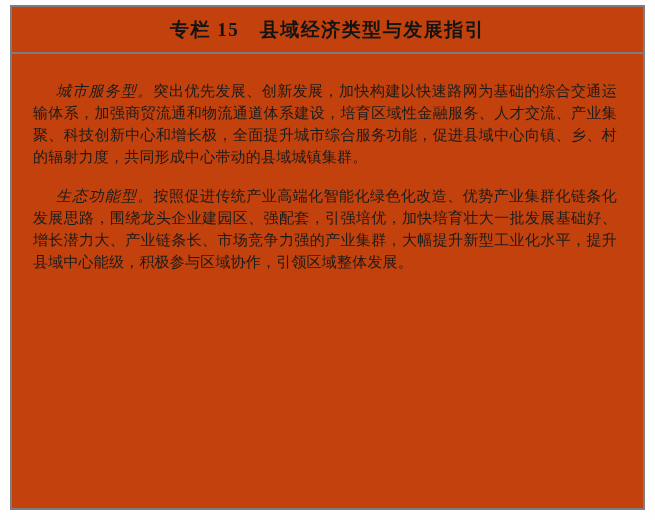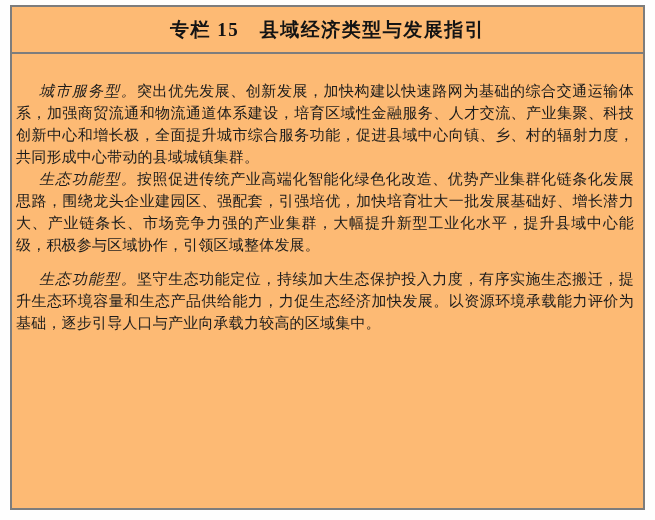--- a/index.html
+++ b/index.html
@@ -13,39 +13,39 @@
     background: #fefefe;
     font-family: "Liberation Serif", "DejaVu Serif", serif;
   }
   .panel {
     position: absolute;
     left: 10px;
     top: 5px;
     width: 631px;
     height: 501px;
     border: 2px solid #7d7d7d;
-    background: #fdba74;
+    background: #c2410c;
   }
   .panel-title {
     height: 45px;
     border-bottom: 2px solid #7d7d7d;
     display: flex;
     align-items: center;
     justify-content: center;
     font-weight: bold;
     font-size: 19px;
     color: #141414;
     letter-spacing: 1.5px;
     white-space: pre;
   }
   .panel-body {
     margin: 26px 9px 0 4px;
   }
   .para {
-    margin: 0;
+    margin: 17px;
     font-size: 15px;
     line-height: 22px;
     color: #1c1c1c;
     text-align: justify;
     text-justify: inter-ideograph;
     text-indent: 23px;
     letter-spacing: 0.2px;
   }
   .para-last {
     margin-top: 12px;
@@ -61,15 +61,14 @@
 <div class="panel">
   <div class="panel-title">专栏 15　县域经济类型与发展指引</div>
 
   <div class="panel-body">
     <p class="para"><span class="lead">城市服务型。</span><span>突出优先发展、创新发展，加快构建以快速路网为基础的综合交通运输体系，加强商贸流通和物流通道体系建设，培育区域性金融服务、人才交流、产业集聚、科技创新中心和增长极，全面提升城市综合服务功能，促进县域中心向镇、乡、村的辐射力度，共同形成中心带动的县域城镇集群。</span></p>
 
     <p class="para"><span class="lead">生态功能型。</span><span>按照促进传统产业高端化智能化绿色化改造、优势产业集群化链条化发展思路，围绕龙头企业建园区、强配套，引强培优，加快培育壮大一批发展基础好、增长潜力大、产业链条长、市场竞争力强的产业集群，大幅提升新型工业化水平，提升县域中心能级，积极参与区域协作，引领区域整体发展。</span></p>
 
 
 
-    <p class="para para-last"><span class="lead">生态功能型。</span><span>坚守生态功能定位，持续加大生态保护投入力度，有序实施生态搬迁，提升生态环境容量和生态产品供给能力，力促生态经济加快发展。以资源环境承载能力评价为基础，逐步引导人口与产业向承载力较高的区域集中。</span></p>
   </div>
 </div>
 
 </body></html>

